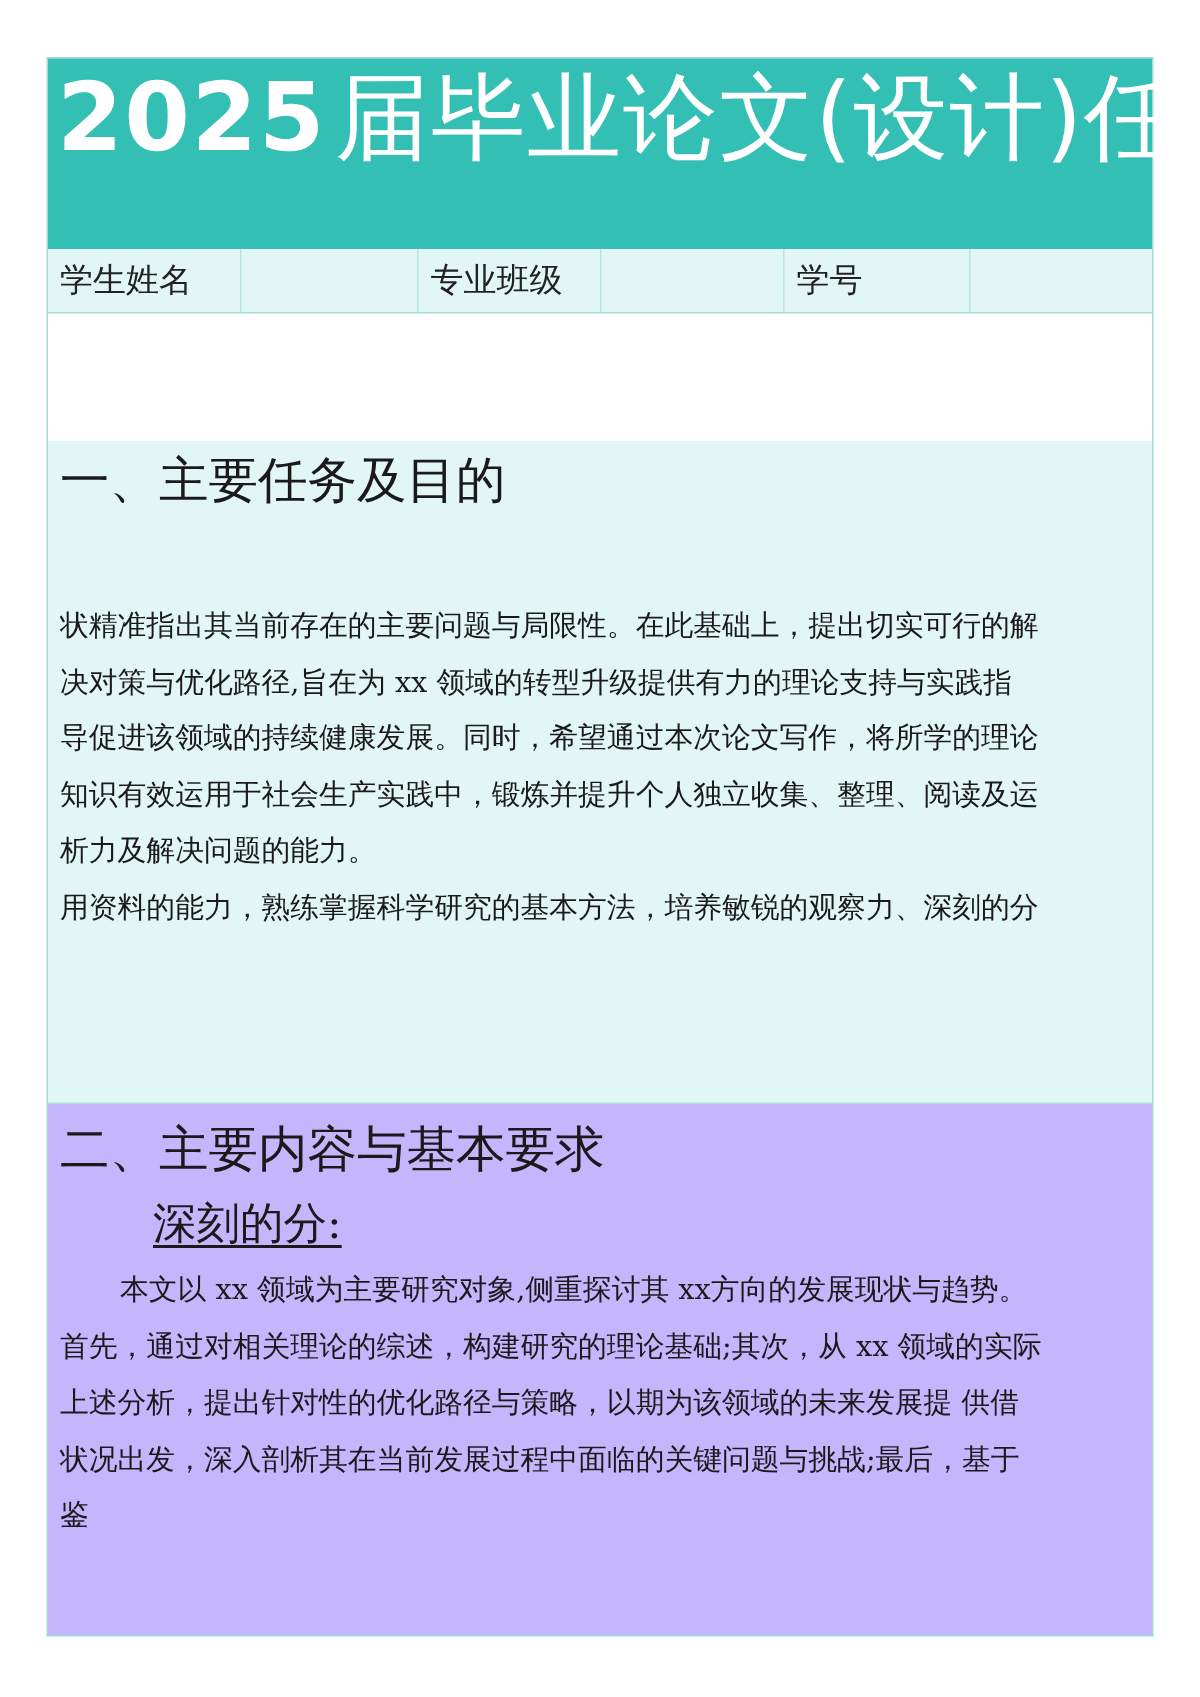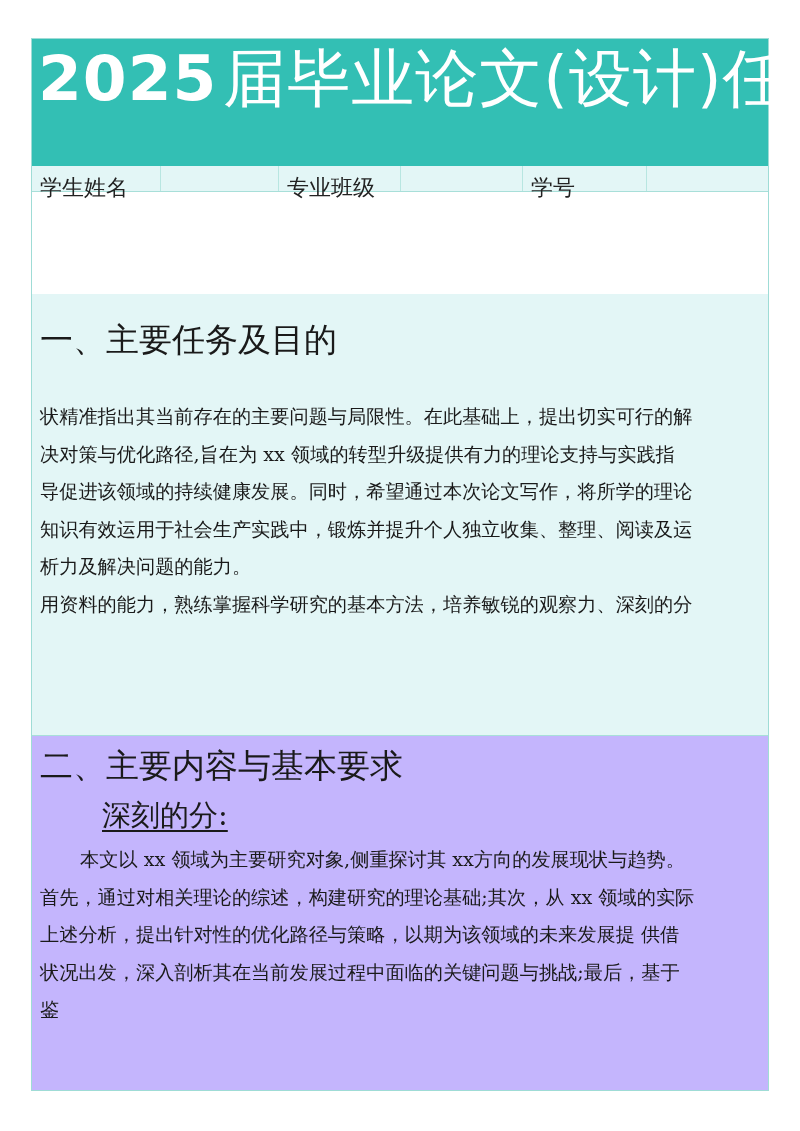--- a/index.html
+++ b/index.html
@@ -16,21 +16,21 @@
       color: #ffffff;
     }
     .title-text {
       position: absolute; left: 6px; top: 8px;
       font-family: "DejaVu Sans", "Liberation Sans", sans-serif;
       font-size: 63px; line-height: 64px; white-space: nowrap; letter-spacing: 1px;
     }
     .title-year { font-weight: bold; margin-right: 6px; }
 
     .row1 {
-      position: absolute; left: 0; top: 127px; width: 736px; height: 26px;
+      position: absolute; left: 0; top: 127px; width: 736px; height: 43px;
       background: #e3f6f6; display: flex;
       border-bottom: 1px solid #a8dfd9;
     }
     .row1 .cell {
       height: 100%; border-right: 1px solid #b8e6e1;
       font-size: 22px; line-height: 43px; padding-left: 8px;
       font-family: "DejaVu Sans", "Liberation Sans", sans-serif; color: #222;
     }
     .row1 .cell:last-child { border-right: none; }
 
@@ -52,21 +52,21 @@
       background: #e3f6f6; border-bottom: 1px solid #a8dfd9;
     }
     .section2 {
       position: absolute; left: 0; top: 697px; width: 736px; height: 354px;
       background: #c4b5fd;
     }
     .sec-heading {
       position: absolute; left: 8px;
       font-size: 33px; line-height: 44px; color: #1a1a1a; white-space: nowrap;
     }
-    .section1 .sec-heading { top: 24px; }
+    .section1 .sec-heading { top: 4px; }
     .section2 .sec-heading { top: 8px; }
 
     .sub-heading {
       position: absolute; left: 70px; top: 60px;
       font-size: 29px; line-height: 38px; text-decoration: underline;
       text-underline-offset: 5px; white-space: nowrap;
     }
 
     .para {
       position: absolute; left: 8px; width: 722px;

